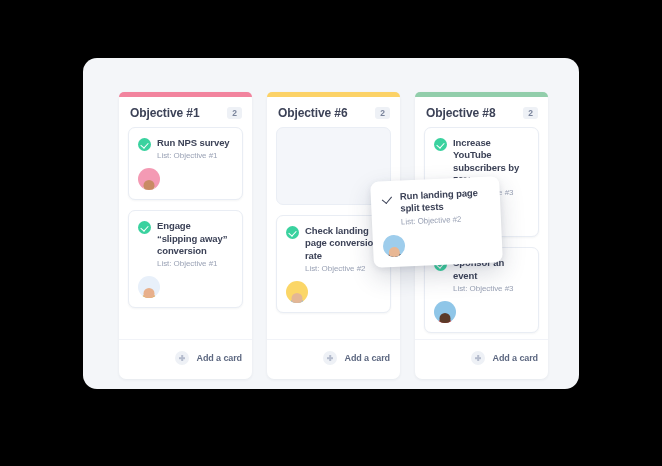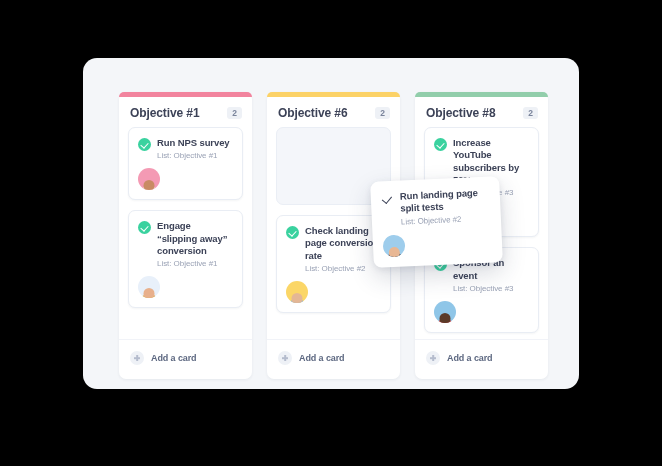--- a/index.html
+++ b/index.html
@@ -135,20 +135,21 @@
     border-radius: 9px 9px 0 0;
   }
 
   .col-foot {
     display: flex;
     align-items: center;
     gap: 7px;
     padding: 11px 10px 10px 11px;
     border-top: 1px solid #f1f3f8;
     margin-top: 6px;
+    justify-content: flex-end;
   }
   .plus-icon {
     width: 14px; height: 14px;
     border-radius: 50%;
     background: #eef1f6;
     position: relative;
     flex: 0 0 14px;
   }
   .plus-icon::before, .plus-icon::after {
     content: "";

